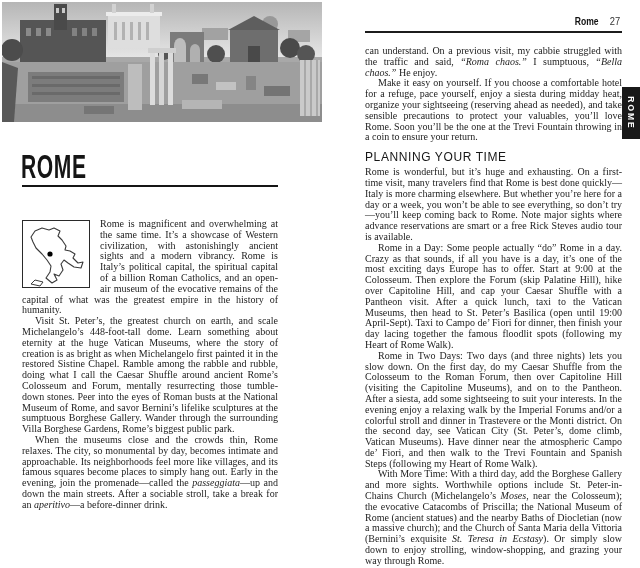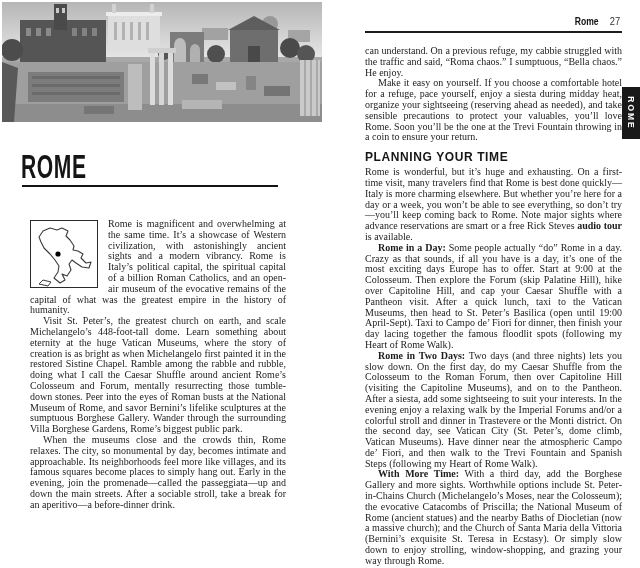--- a/index.html
+++ b/index.html
@@ -18,57 +18,57 @@
     position:absolute;left:21px;top:149px;
     font-family:"Liberation Sans", sans-serif;font-weight:bold;
     font-size:34px;line-height:34px;letter-spacing:1px;color:#151515;
     transform:scaleX(0.62);transform-origin:0 0;white-space:nowrap;
   }
   .title-rule{position:absolute;left:22px;top:185px;width:256px;height:2px;background:#151515;}
 
   .col{font-size:10px;line-height:10.8px;text-align:justify;hyphens:auto;-webkit-hyphens:auto;}
   .col p{margin:0;text-indent:13px;}
   .col p.noindent{text-indent:0;}
-  .col-left{position:absolute;left:30px;top:219px;width:256px;}
+  .col-left{position:absolute;left:22px;top:219px;width:256px;}
   .col-right{position:absolute;left:365px;top:46px;width:257px;}
 
   .map-float{
     float:left;width:66px;height:66px;border:1px solid #2a2a2a;background:#fff;
     margin:1px 10px 4px 0;
   }
   .map-float svg{display:block;}
 
   
   .pg-header{
     position:absolute;top:15px;right:20px;display:flex;align-items:baseline;gap:9px;
     font-family:"Liberation Sans", sans-serif;font-size:11px;
   }
   .running-head{font-weight:bold;color:#111;transform:scaleX(0.78);transform-origin:100% 100%;}
   .page-number{font-weight:normal;color:#333;transform:scaleX(0.85);transform-origin:100% 100%;}
   .head-rule{position:absolute;left:365px;top:31px;width:257px;height:1.5px;background:#1c1c1c;}
 
   .section-heading{
-    font-family:"Liberation Sans", sans-serif;font-weight:bold;
+    font-family:"Liberation Sans", sans-serif;font-weight:normal;
     font-size:12px;letter-spacing:0.6px;color:#161616;
     margin:8px 0 3px 0;text-indent:0;text-align:left;line-height:13px;
   }
 
   
   .side-tab{
     position:absolute;left:622px;top:87px;width:18px;height:52px;background:#191919;
   }
   .side-tab-label{
     position:absolute;top:50%;left:50%;
     transform:translate(-50%,-50%) rotate(90deg);
     font-family:"Liberation Sans", sans-serif;font-weight:bold;font-size:8.5px;
     letter-spacing:2px;color:#ffffff;white-space:nowrap;
   }
 
-  .b{font-weight:bold;}
-  .i{}
+  .b{font-weight:normal;}
+  .i{font-style:italic;}
 </style>
 </head>
 <body>
 
 <div class="spread">
 
   <div class="photo">
     <svg width="320" height="120" viewBox="0 0 320 120" xmlns="http://www.w3.org/2000/svg">
       <defs>
         <linearGradient id="sky" x1="0" y1="0" x2="0" y2="1">
@@ -166,21 +166,21 @@
     <p><span>When the museums close and the crowds thin, Rome relaxes. The city, so monumental by day, becomes intimate and approachable. Its neighborhoods feel more like villages, and its famous squares become places to simply hang out. Early in the evening, join the promenade—called the </span><span class="i">passeggiata</span><span>—up and down the main streets. After a sociable stroll, take a break for an </span><span class="i">aperitivo</span><span>—a before-dinner drink.</span></p>
   </div>
 
   <div class="pg-header">
     <span class="running-head">Rome</span>
     <span class="page-number">27</span>
   </div>
   <div class="head-rule"></div>
 
   <div class="col col-right">
-    <p class="noindent"><span>can understand. On a previous refuge, my cabbie struggled with the traffic and said, </span><span class="i">“Roma chaos.”</span><span> I sumptuous, </span><span class="i">“Bella chaos.”</span><span> He enjoy.</span></p>
+    <p class="noindent"><span>can understand. On a previous visit, my cabbie struggled with the traffic and said, </span><span class="i">“Roma chaos.”</span><span> I sumptuous, </span><span class="i">“Bella chaos.”</span><span> He enjoy.</span></p>
     <p><span>Make it easy on yourself. If you choose a comfortable hotel for a refuge, pace yourself, enjoy a siesta during midday heat, organize your sightseeing (reserving ahead as needed), and take sensible precautions to protect your valuables, you’ll love Rome. Soon you’ll be the one at the Trevi Fountain throwing in a coin to ensure your return.</span></p>
     <h2 class="section-heading">PLANNING YOUR TIME</h2>
     <p class="noindent"><span>Rome is wonderful, but it’s huge and exhausting. On a first-time visit, many travelers find that Rome is best done quickly—Italy is more charming elsewhere. But whether you’re here for a day or a week, you won’t be able to see everything, so don’t try—you’ll keep coming back to Rome. Note major sights where advance reservations are smart or a free Rick Steves </span><span class="b">audio tour</span><span> is available.</span></p>
     <p><span class="b">Rome in a Day:</span><span> Some people actually “do” Rome in a day. Crazy as that sounds, if all you have is a day, it’s one of the most exciting days Europe has to offer. Start at 9:00 at the Colosseum. Then explore the Forum (skip Palatine Hill), hike over Capitoline Hill, and cap your Caesar Shuffle with a Pantheon visit. After a quick lunch, taxi to the Vatican Museums, then head to St. Peter’s Basilica (open until 19:00 April-Sept). Taxi to Campo de’ Fiori for dinner, then finish your day lacing together the famous floodlit spots (following my Heart of Rome Walk).</span></p>
     <p><span class="b">Rome in Two Days:</span><span> Two days (and three nights) lets you slow down. On the first day, do my Caesar Shuffle from the Colosseum to the Roman Forum, then over Capitoline Hill (visiting the Capitoline Museums), and on to the Pantheon. After a siesta, add some sightseeing to suit your interests. In the evening enjoy a relaxing walk by the Imperial Forums and/or a colorful stroll and dinner in Trastevere or the Monti district. On the second day, see Vatican City (St. Peter’s, dome climb, Vatican Museums). Have dinner near the atmospheric Campo de’ Fiori, and then walk to the Trevi Fountain and Spanish Steps (following my Heart of Rome Walk).</span></p>
     <p><span class="b">With More Time:</span><span> With a third day, add the Borghese Gallery and more sights. Worthwhile options include St. Peter-in-Chains Church (Michelangelo’s </span><span class="i">Moses</span><span>, near the Colosseum); the evocative Catacombs of Priscilla; the National Museum of Rome (ancient statues) and the nearby Baths of Diocletian (now a massive church); and the Church of Santa Maria della Vittoria (Bernini’s exquisite </span><span class="i">St. Teresa in Ecstasy</span><span>). Or simply slow down to enjoy strolling, window-shopping, and grazing your way through Rome.</span></p>
   </div>
 
   <div class="side-tab">
     <span class="side-tab-label">ROME</span>

